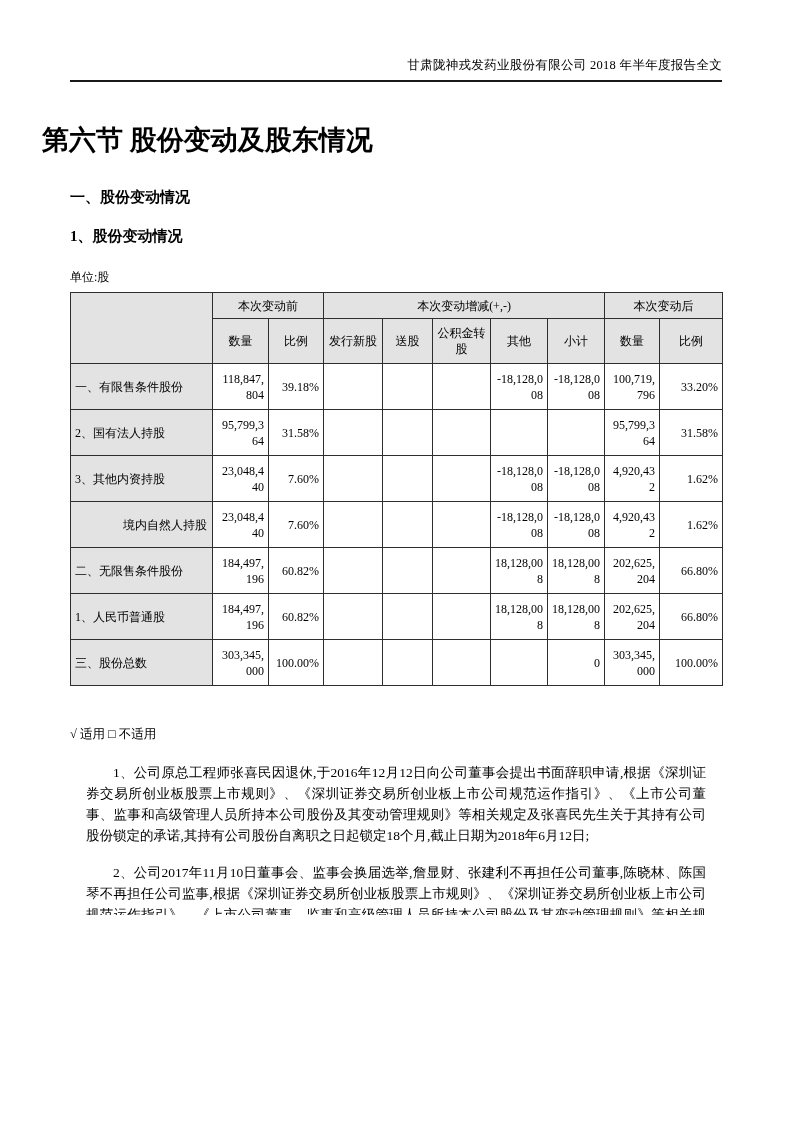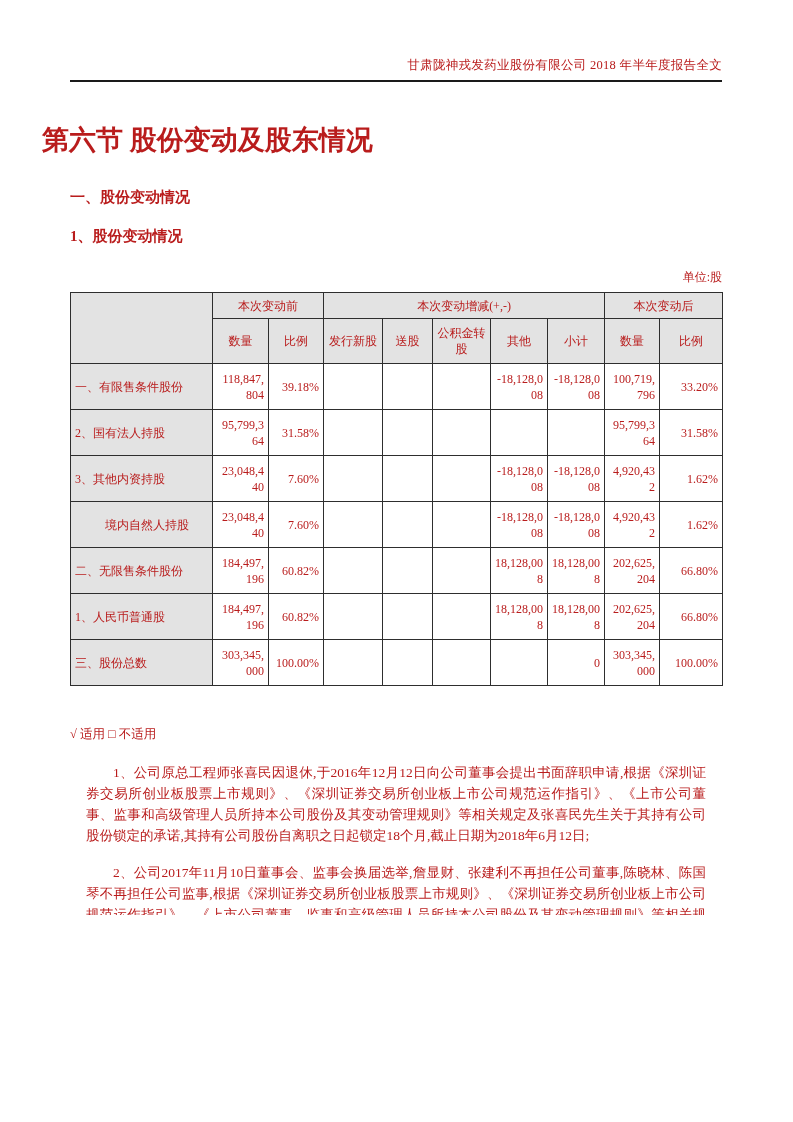--- a/index.html
+++ b/index.html
@@ -1,37 +1,37 @@
 <!DOCTYPE html>
 <html lang="zh"><head>
 <meta charset="utf-8">
 <style>
   html,body{margin:0;padding:0;background:#fff;}
   .page{
     position:relative;width:793px;height:915px;background:#ffffff;overflow:hidden;
-    font-family:"Liberation Serif","DejaVu Serif",serif;color:#b91c1c;text-decoration:underline;
+    font-family:"Liberation Serif","DejaVu Serif",serif;color:#000000;text-decoration:underline;
   }
   .doc-header{position:absolute;top:57px;left:70px;width:652px;text-align:right;font-size:12.5px;letter-spacing:.3px;}
   .header-rule{position:absolute;top:80px;left:70px;width:652px;border-top:2px solid #1a1a1a;}
   .title{position:absolute;top:122px;left:0;width:793px;margin:0;text-align:left;font-size:27px;font-weight:bold;padding-left:42px;}
   .sec-heading{position:absolute;top:188px;left:70px;margin:0;font-size:15px;font-weight:bold;}
   .subsec-heading{position:absolute;top:227px;left:70px;margin:0;font-size:15px;font-weight:bold;}
-  .unit-label{position:absolute;top:269px;left:70px;width:652px;text-align:right;font-size:12px;}
+  .unit-label{position:absolute;top:269px;left:70px;width:652px;text-align:left;font-size:12px;}
 
   table.share-table{
     position:absolute;top:292px;left:70px;width:652px;
     border-collapse:collapse;table-layout:fixed;font-size:12px;
   }
   table.share-table td{
     border:1.5px solid #2e2e2e;padding:1px 4px;vertical-align:middle;
     overflow:hidden;line-height:16px;
   }
   td.hd{background:#e3e3e3;text-align:center;margin-top:11px;}
   td.lab{background:#e3e3e3;text-align:left;padding-left:6px;}
-  td.lab.right{text-align:right;padding-right:23px;}
+  td.lab.right{text-align:right;padding-right:5px;}
   td.num{text-align:right;word-break:break-all;}
   td.pct{text-align:right;}
   tr.hrow1{height:26px;}
   tr.hrow2{height:45px;}
   tr.drow{height:46px;}
 
   .note-line{position:absolute;left:70px;width:652px;font-size:12.5px;}
   .body-text{position:absolute;top:746px;left:70px;width:652px;font-size:13.5px;line-height:21px;text-align:justify;}
   .body-text p{margin:16px;text-indent:2em;}
   .page-number{position:absolute;top:1039px;left:70px;width:664px;text-align:right;font-size:12px;}

